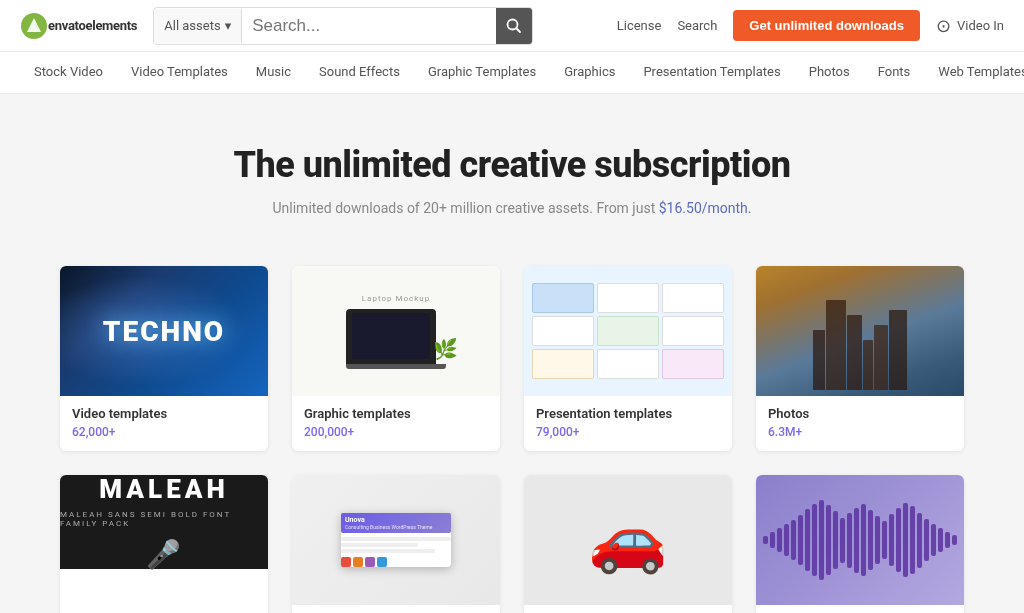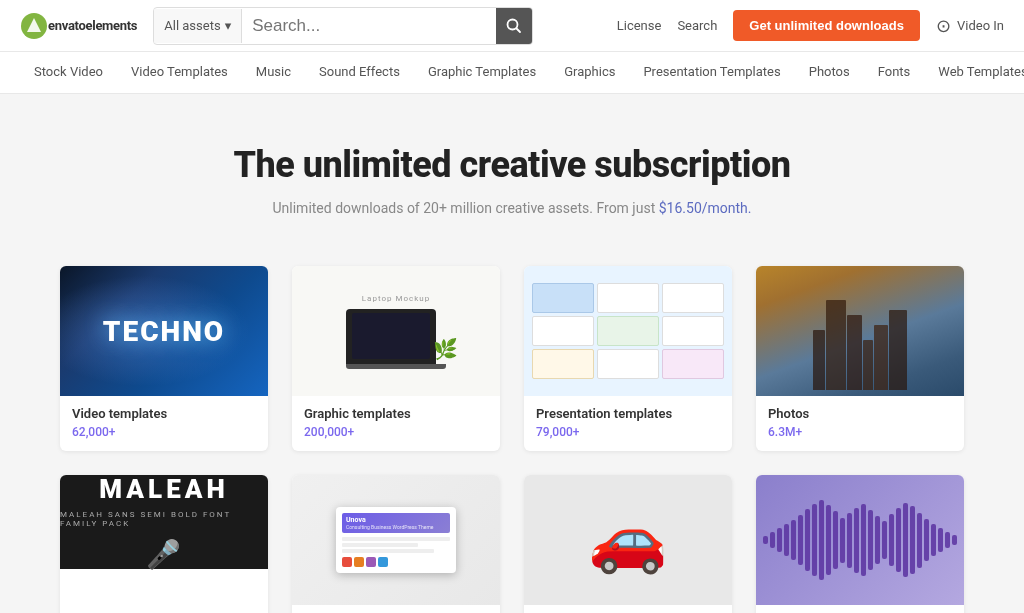--- a/index.html
+++ b/index.html
@@ -409,21 +409,21 @@
         <div style="font-size:28px;margin-top:4px;">🎤</div>
       </div>
       <div class="card-info">
         
         
       </div>
     </div>
 
     <div class="card">
       <div class="img-wordpress">
-        <div style="width:120px;background:#fff;border-radius:4px;padding:6px;box-shadow:0 2px 10px rgba(0,0,0,0.25);position:relative;">
+        <div style="width:110px;background:#fff;border-radius:4px;box-shadow:0 2px 10px rgba(0,0,0,0.25);position:relative;">
           <div style="background:linear-gradient(135deg,#6c5ce7,#8b7fd4);height:20px;border-radius:2px;margin-bottom:4px;display:flex;align-items:center;padding:0 4px;">
             <div>
               <div style="font-size:7px;font-weight:700;color:#fff;">Unova</div>
               <div style="font-size:5px;color:rgba(255,255,255,0.8);">Consulting Business WordPress Theme</div>
             </div>
           </div>
           <div style="display:flex;flex-direction:column;gap:2px;">
             <div style="height:4px;background:#eee;border-radius:1px;"></div>
             <div style="height:4px;background:#eee;border-radius:1px;width:70%;"></div>
             <div style="height:4px;background:#eee;border-radius:1px;width:85%;"></div>

